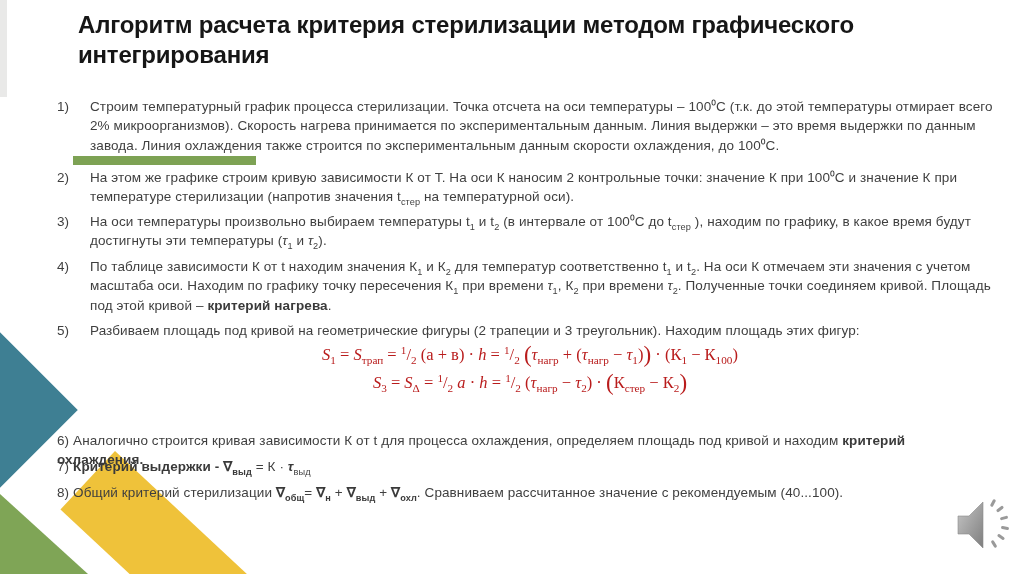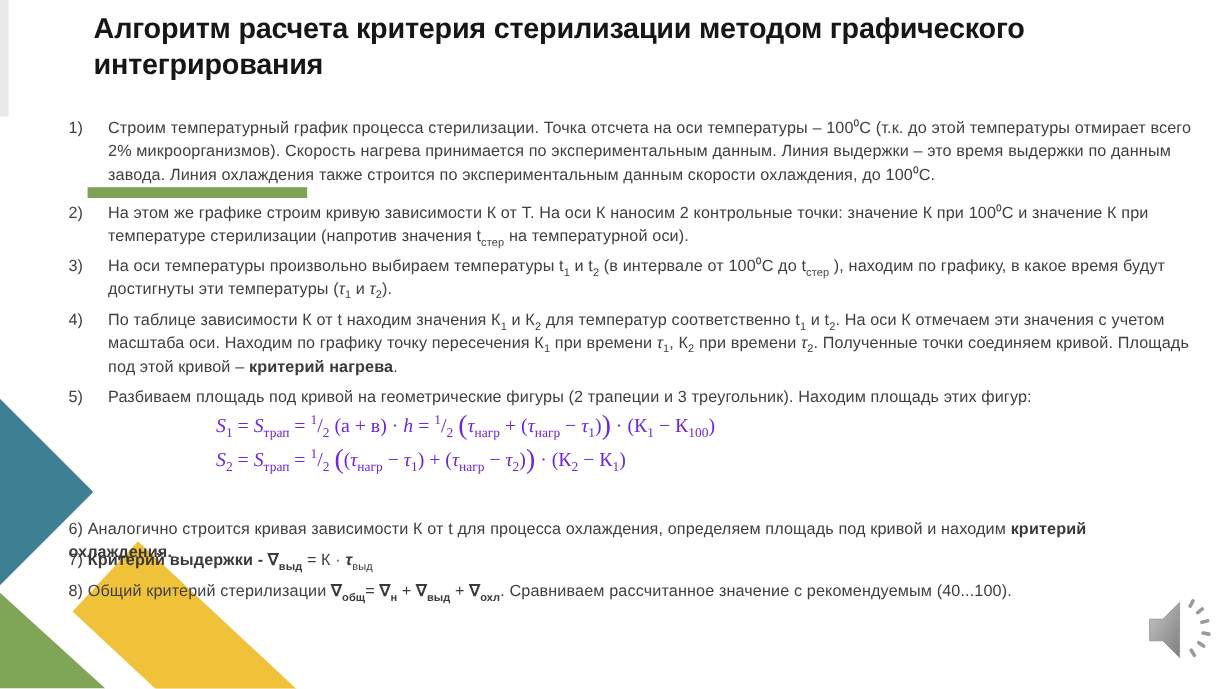--- a/index.html
+++ b/index.html
@@ -22,22 +22,22 @@
   .item{position:absolute;left:57px;width:940px;display:flex;font-size:13.5px;
         line-height:19.3px;letter-spacing:0.1px;z-index:2;}
   .item .n{width:33px;flex:none;}
   .item .t{flex:1;}
   .para{position:absolute;left:57px;width:936px;font-size:13.5px;line-height:19px;
         letter-spacing:0.1px;z-index:2;}
   .slide b{color:#3a3a3a;}
   .slide sub{font-size:68%;line-height:0;}
   .slide sup{font-size:68%;line-height:0;}
   
-  .formulas{position:absolute;left:180px;top:341px;width:700px;text-align:left;
-            font-family:"Liberation Serif",serif;font-size:16.5px;color:#6d28d9;z-index:2;}
+  .formulas{position:absolute;left:180px;top:341px;width:700px;text-align:center;
+            font-family:"Liberation Serif",serif;font-size:16.5px;color:#b91c1c;z-index:2;}
   .formulas .f{height:27.5px;line-height:27.5px;}
   .bp{font-size:140%;vertical-align:-0.09em;}
   
   .audio{position:absolute;left:953px;top:494px;width:64px;height:62px;cursor:pointer;z-index:3;}
 </style>
 </head>
 <body>
 
 <div class="slide">
 
@@ -65,21 +65,21 @@
     <span class="n">4)</span>
     <span class="t">По таблице зависимости К от t находим значения К<sub>1</sub> и К<sub>2</sub> для температур соответственно t<sub>1</sub> и t<sub>2</sub>. На оси К отмечаем эти значения с учетом масштаба оси. Находим по графику точку пересечения К<sub>1</sub> при времени <i>τ</i><sub>1</sub>, К<sub>2</sub> при времени <i>τ</i><sub>2</sub>. Полученные точки соединяем кривой. Площадь под этой кривой – <b>критерий нагрева</b>.</span>
   </div>
   <div class="item" style="top:321px">
     <span class="n">5)</span>
     <span class="t">Разбиваем площадь под кривой на геометрические фигуры (2 трапеции и 3 треугольник). Находим площадь этих фигур:</span>
   </div>
 
   <div class="formulas">
     <div class="f"><i>S</i><sub>1</sub> = <i>S</i><sub>трап</sub> = <sup>1</sup>/<sub>2</sub> (а + в) · <i>h</i> = <sup>1</sup>/<sub>2</sub> <span class="bp">(</span><i>τ</i><sub>нагр</sub> + (<i>τ</i><sub>нагр</sub> − <i>τ</i><sub>1</sub>)<span class="bp">)</span> · (К<sub>1</sub> − К<sub>100</sub>)</div>
-    <div class="f"><i>S</i><sub>2</sub> = <i>S</i><sub>трап</sub> = <sup>1</sup>/<sub>2</sub> <span class="bp">(</span>(<i>τ</i><sub>нагр</sub> − <i>τ</i><sub>1</sub>) + (<i>τ</i><sub>нагр</sub> − <i>τ</i><sub>2</sub>)<span class="bp">)</span> · (К<sub>2</sub> − К<sub>1</sub>)</div>
+    <div class="f"><i>S</i><sub>3</sub> = <i>S</i><sub>Δ</sub> = <sup>1</sup>/<sub>2</sub> <i>a</i> · <i>h</i> = <sup>1</sup>/<sub>2</sub> (<i>τ</i><sub>нагр</sub> − <i>τ</i><sub>2</sub>) · <span class="bp">(</span>К<sub>стер</sub> − К<sub>2</sub><span class="bp">)</span></div>
   </div>
 
   <div class="para" style="top:431px">6) Аналогично строится кривая зависимости К от t для процесса охлаждения, определяем площадь под кривой и находим <b>критерий охлаждения.</b></div>
   <div class="para" style="top:457px">7) <b>Критерий выдержки - ∇<sub>выд</sub></b> = К · <b><i>τ</i></b><sub>выд</sub></div>
   <div class="para" style="top:483px">8) Общий критерий стерилизации <b>∇<sub>общ</sub></b>= <b>∇<sub>н</sub></b> + <b>∇<sub>выд</sub></b> + <b>∇<sub>охл</sub></b>. Сравниваем рассчитанное значение с рекомендуемым (40...100).</div>
 
   <div class="audio">
     <svg width="64" height="62" viewBox="0 0 64 62">
       <defs>
         <linearGradient id="spk" x1="0" y1="0" x2="1" y2="1">

